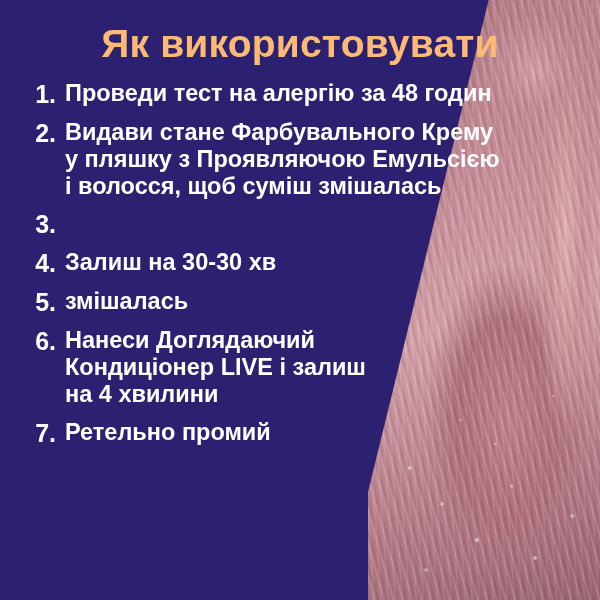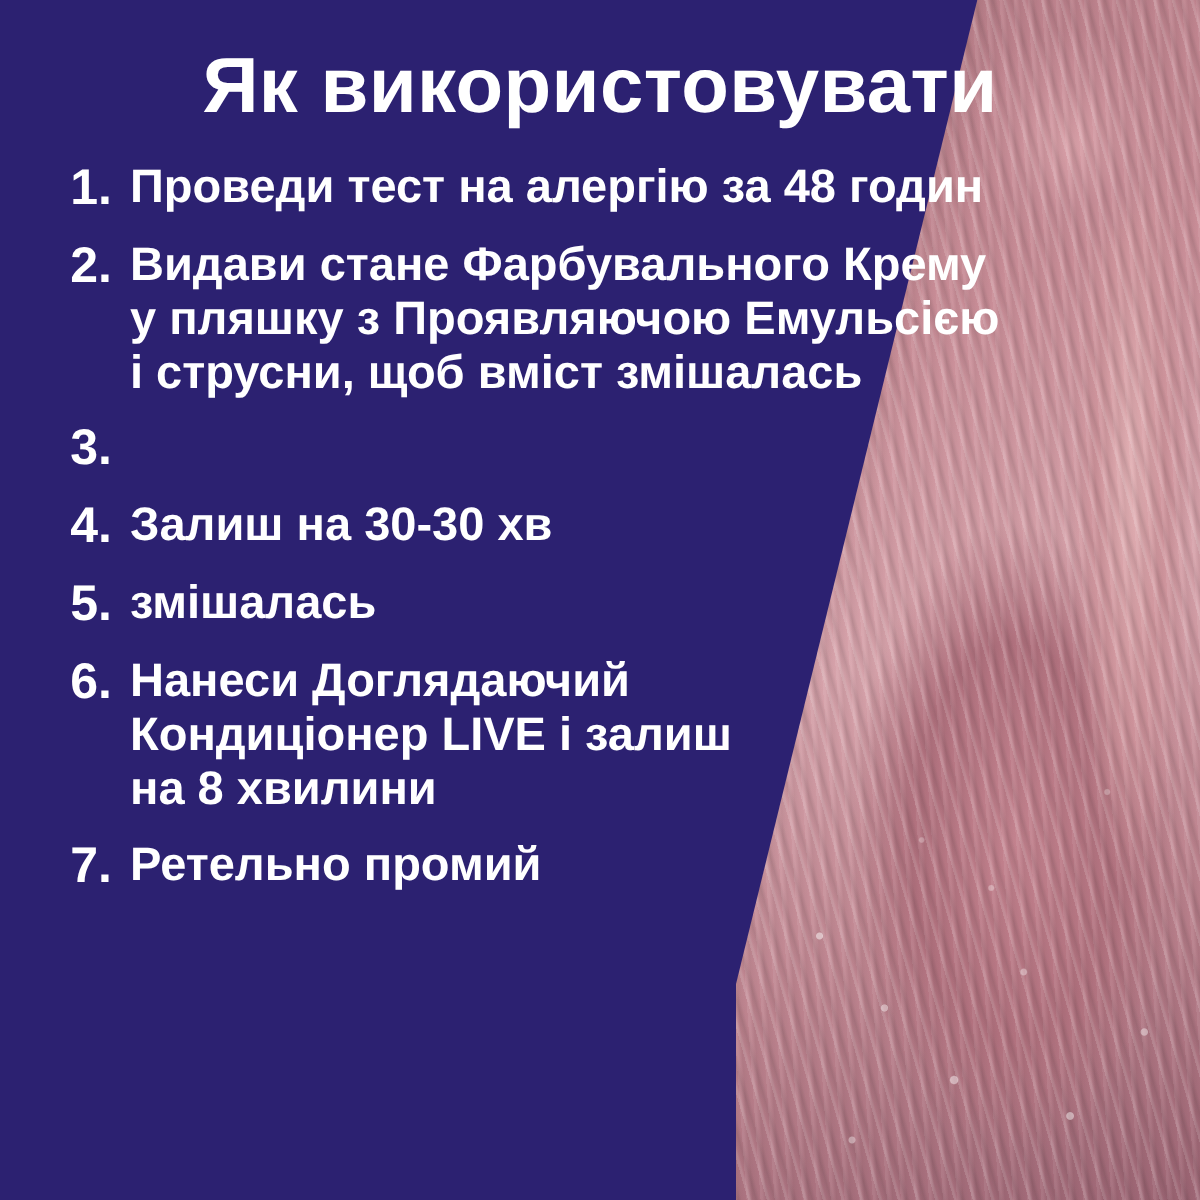--- a/index.html
+++ b/index.html
@@ -95,21 +95,21 @@
 
   
   #content {
     position: absolute;
     left: 0; top: 0;
     width: 600px;
     height: 600px;
     z-index: 5;
   }
   #title {
-    color: #ffffff;
+    color: #fdba74;
     font-size: 39px;
     font-weight: bold;
     text-align: center;
     padding: 22px 0 0 0;
     letter-spacing: .2px;
     width: 600px;
   }
   ol#steps {
     list-style: none;
     margin: 14px 0 0 0;
@@ -166,21 +166,21 @@
         <span class="txt">
           <span class="ln">Проведи тест на алергію за 48 годин</span>
         </span>
       </li>
 
       <li data-step="2">
         <span class="num">2.</span>
         <span class="txt">
           <span class="ln">Видави стане Фарбувального Крему</span>
           <span class="ln">у пляшку з Проявляючою Емульсією</span>
-          <span class="ln">і струсни, щоб вміст змішалась</span>
+          <span class="ln">і волосся, щоб суміш змішалась</span>
         </span>
       </li>
 
       <li data-step="3">
         <span class="num">3.</span>
       </li>
 
       <li data-step="4">
         <span class="num">4.</span>
         <span class="txt">
@@ -193,21 +193,21 @@
         <span class="txt">
           <span class="ln">змішалась</span>
         </span>
       </li>
 
       <li data-step="6">
         <span class="num">6.</span>
         <span class="txt">
           <span class="ln">Нанеси Доглядаючий</span>
           <span class="ln">Кондиціонер LIVE і залиш</span>
-          <span class="ln">на 8 хвилини</span>
+          <span class="ln">на 4 хвилини</span>
         </span>
       </li>
 
       <li data-step="7">
         <span class="num">7.</span>
         <span class="txt">
           <span class="ln">Ретельно промий</span>
         </span>
       </li>
 

